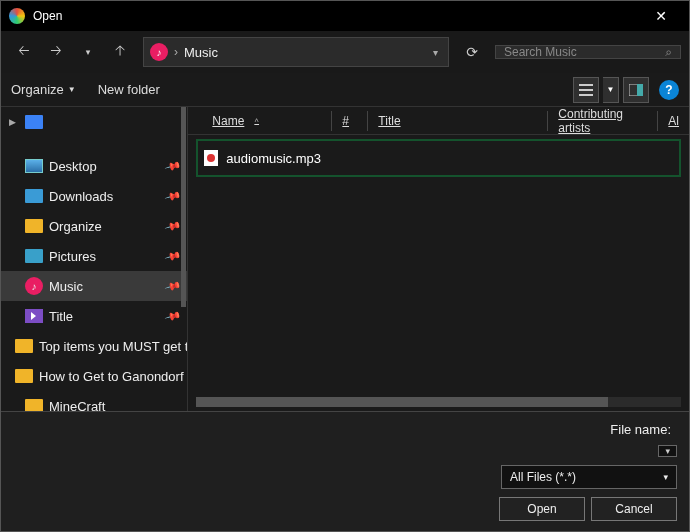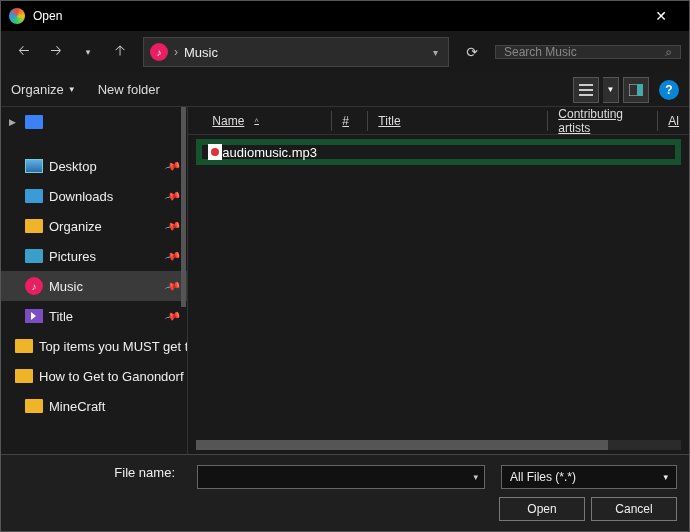--- a/index.html
+++ b/index.html
@@ -47,28 +47,28 @@
 .main { flex: 1; display: flex; flex-direction: column; }
 .cols { height: 28px; display: flex; align-items: center; border-bottom: 1px solid #333; font-size: 12px; color: #ddd; padding-left: 14px; text-decoration: underline; }
 .col { padding: 0 10px; border-right: 1px solid #444; height: 20px; display: flex; align-items: center; gap: 4px; }
 .col.name { width: 130px; }
 .col.num { width: 36px; }
 .col.title { width: 180px; }
 .col.artists { width: 110px; }
 .col.last { border-right: none; }
 .sort-caret { font-size: 8px; color: #aaa; margin-left: 6px; }
 .files { flex: 1; padding: 4px 8px 0 8px; }
-.file-row { height: 26px; display: flex; align-items: center; padding: 0 6px; border: 6px solid #14532d; color: #fff; font-size: 13px; }
+.file-row { height: 38px; display: flex; align-items: center; gap: 8px; padding: 0 6px; border: 2px solid #14532d; color: #fff; font-size: 13px; }
 .file-icon { width: 14px; height: 16px; background: #fff; position: relative; flex-shrink: 0; }
 .file-icon::after { content: ""; position: absolute; left: 3px; top: 4px; width: 8px; height: 8px; background: #d33; border-radius: 50%; }
 .hscroll { height: 10px; margin: 0 8px 4px 8px; background: #2b2b2b; position: relative; }
 .hscroll::after { content: ""; position: absolute; left: 0; top: 0; height: 10px; width: 85%; background: #555; }
 
 .footer { background: #1f1f1f; border-top: 1px solid #444; padding: 10px 12px; display: flex; flex-direction: column; gap: 8px; }
-.fn-row { display: flex; align-items: flex-start; gap: 16px; }
+.fn-row { display: flex; align-items: flex-end; gap: 8px; flex-direction: column; }
 .fn-label { width: 168px; text-align: right; font-size: 13px; color: #eee; padding-right: 6px; }
 .fn-input { flex: 1; height: 24px; background: #111; border: 1px solid #666; display: flex; align-items: center; justify-content: flex-end; padding: 0 6px; color: #ccc; }
 .ft-select { width: 176px; height: 24px; background: #111; border: 1px solid #666; display: flex; align-items: center; padding: 0 8px; color: #eee; font-size: 12px; }
 .ft-select .dd { margin-left: auto; font-size: 9px; }
 .btns { display: flex; justify-content: flex-end; gap: 6px; }
 .btn { width: 86px; height: 24px; background: #222; border: 1px solid #777; display: flex; align-items: center; justify-content: center; font-size: 12px; color: #eee; cursor: pointer; }
 </style>
 </head>
 <body>
 

